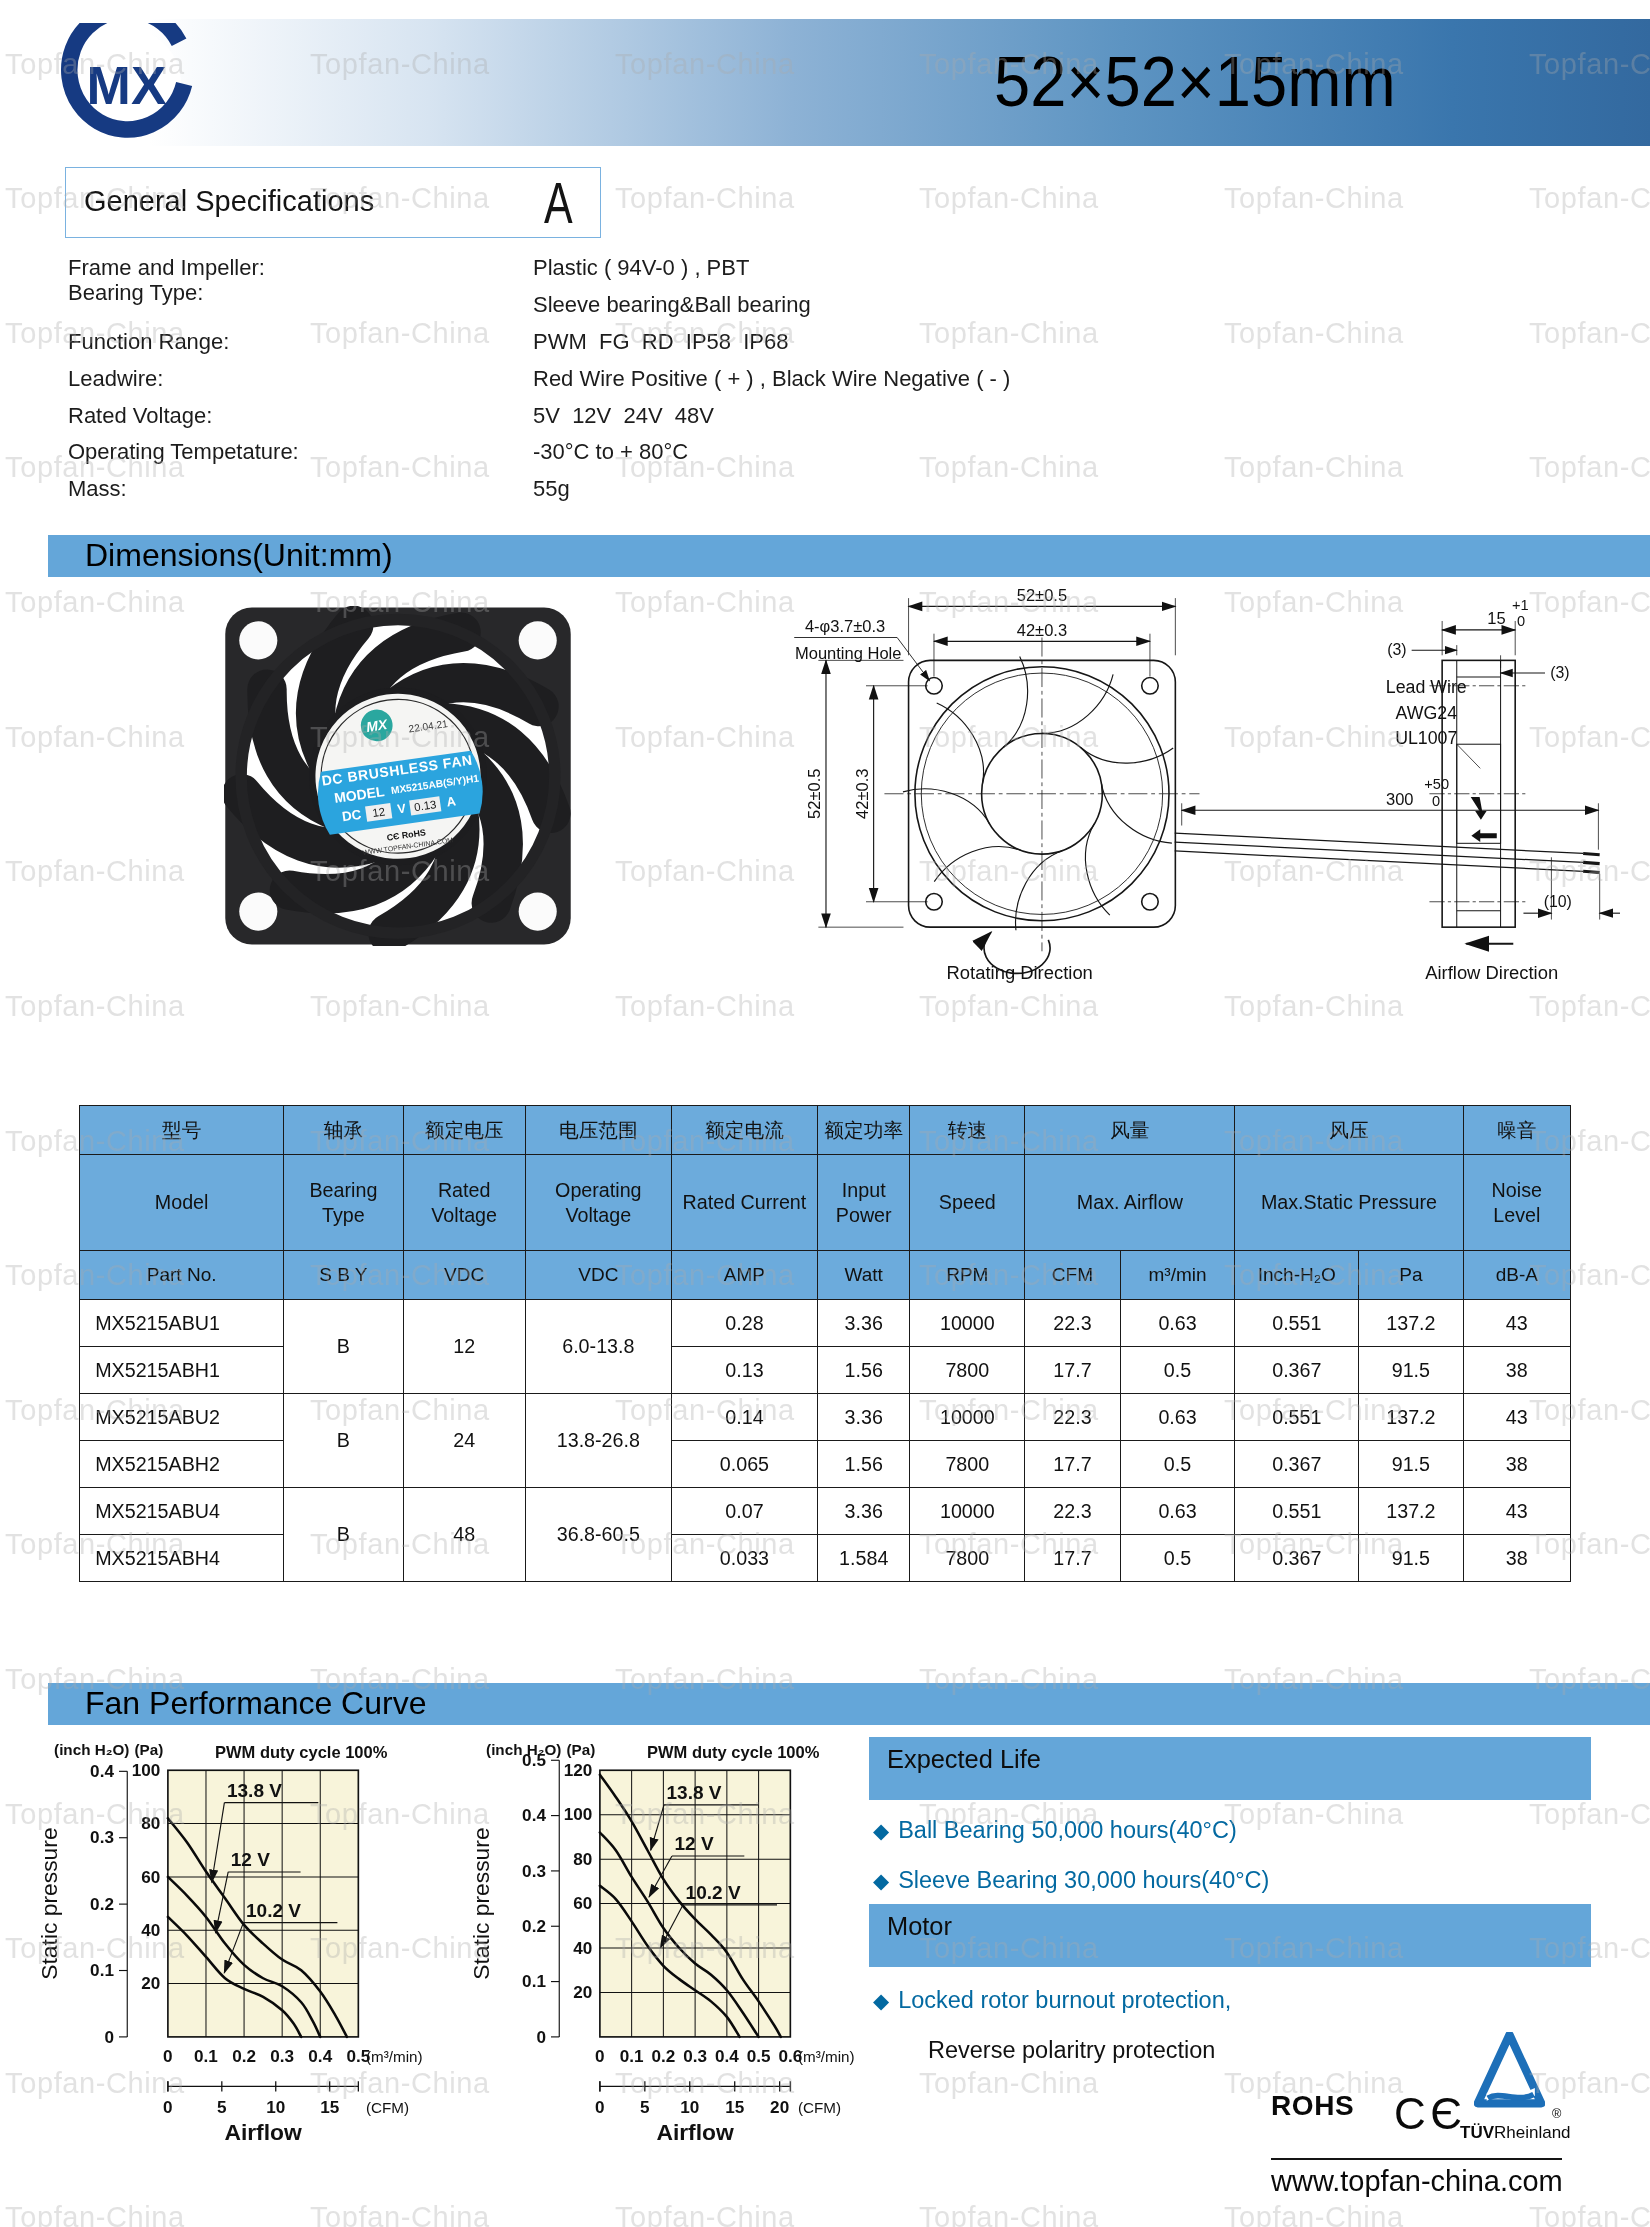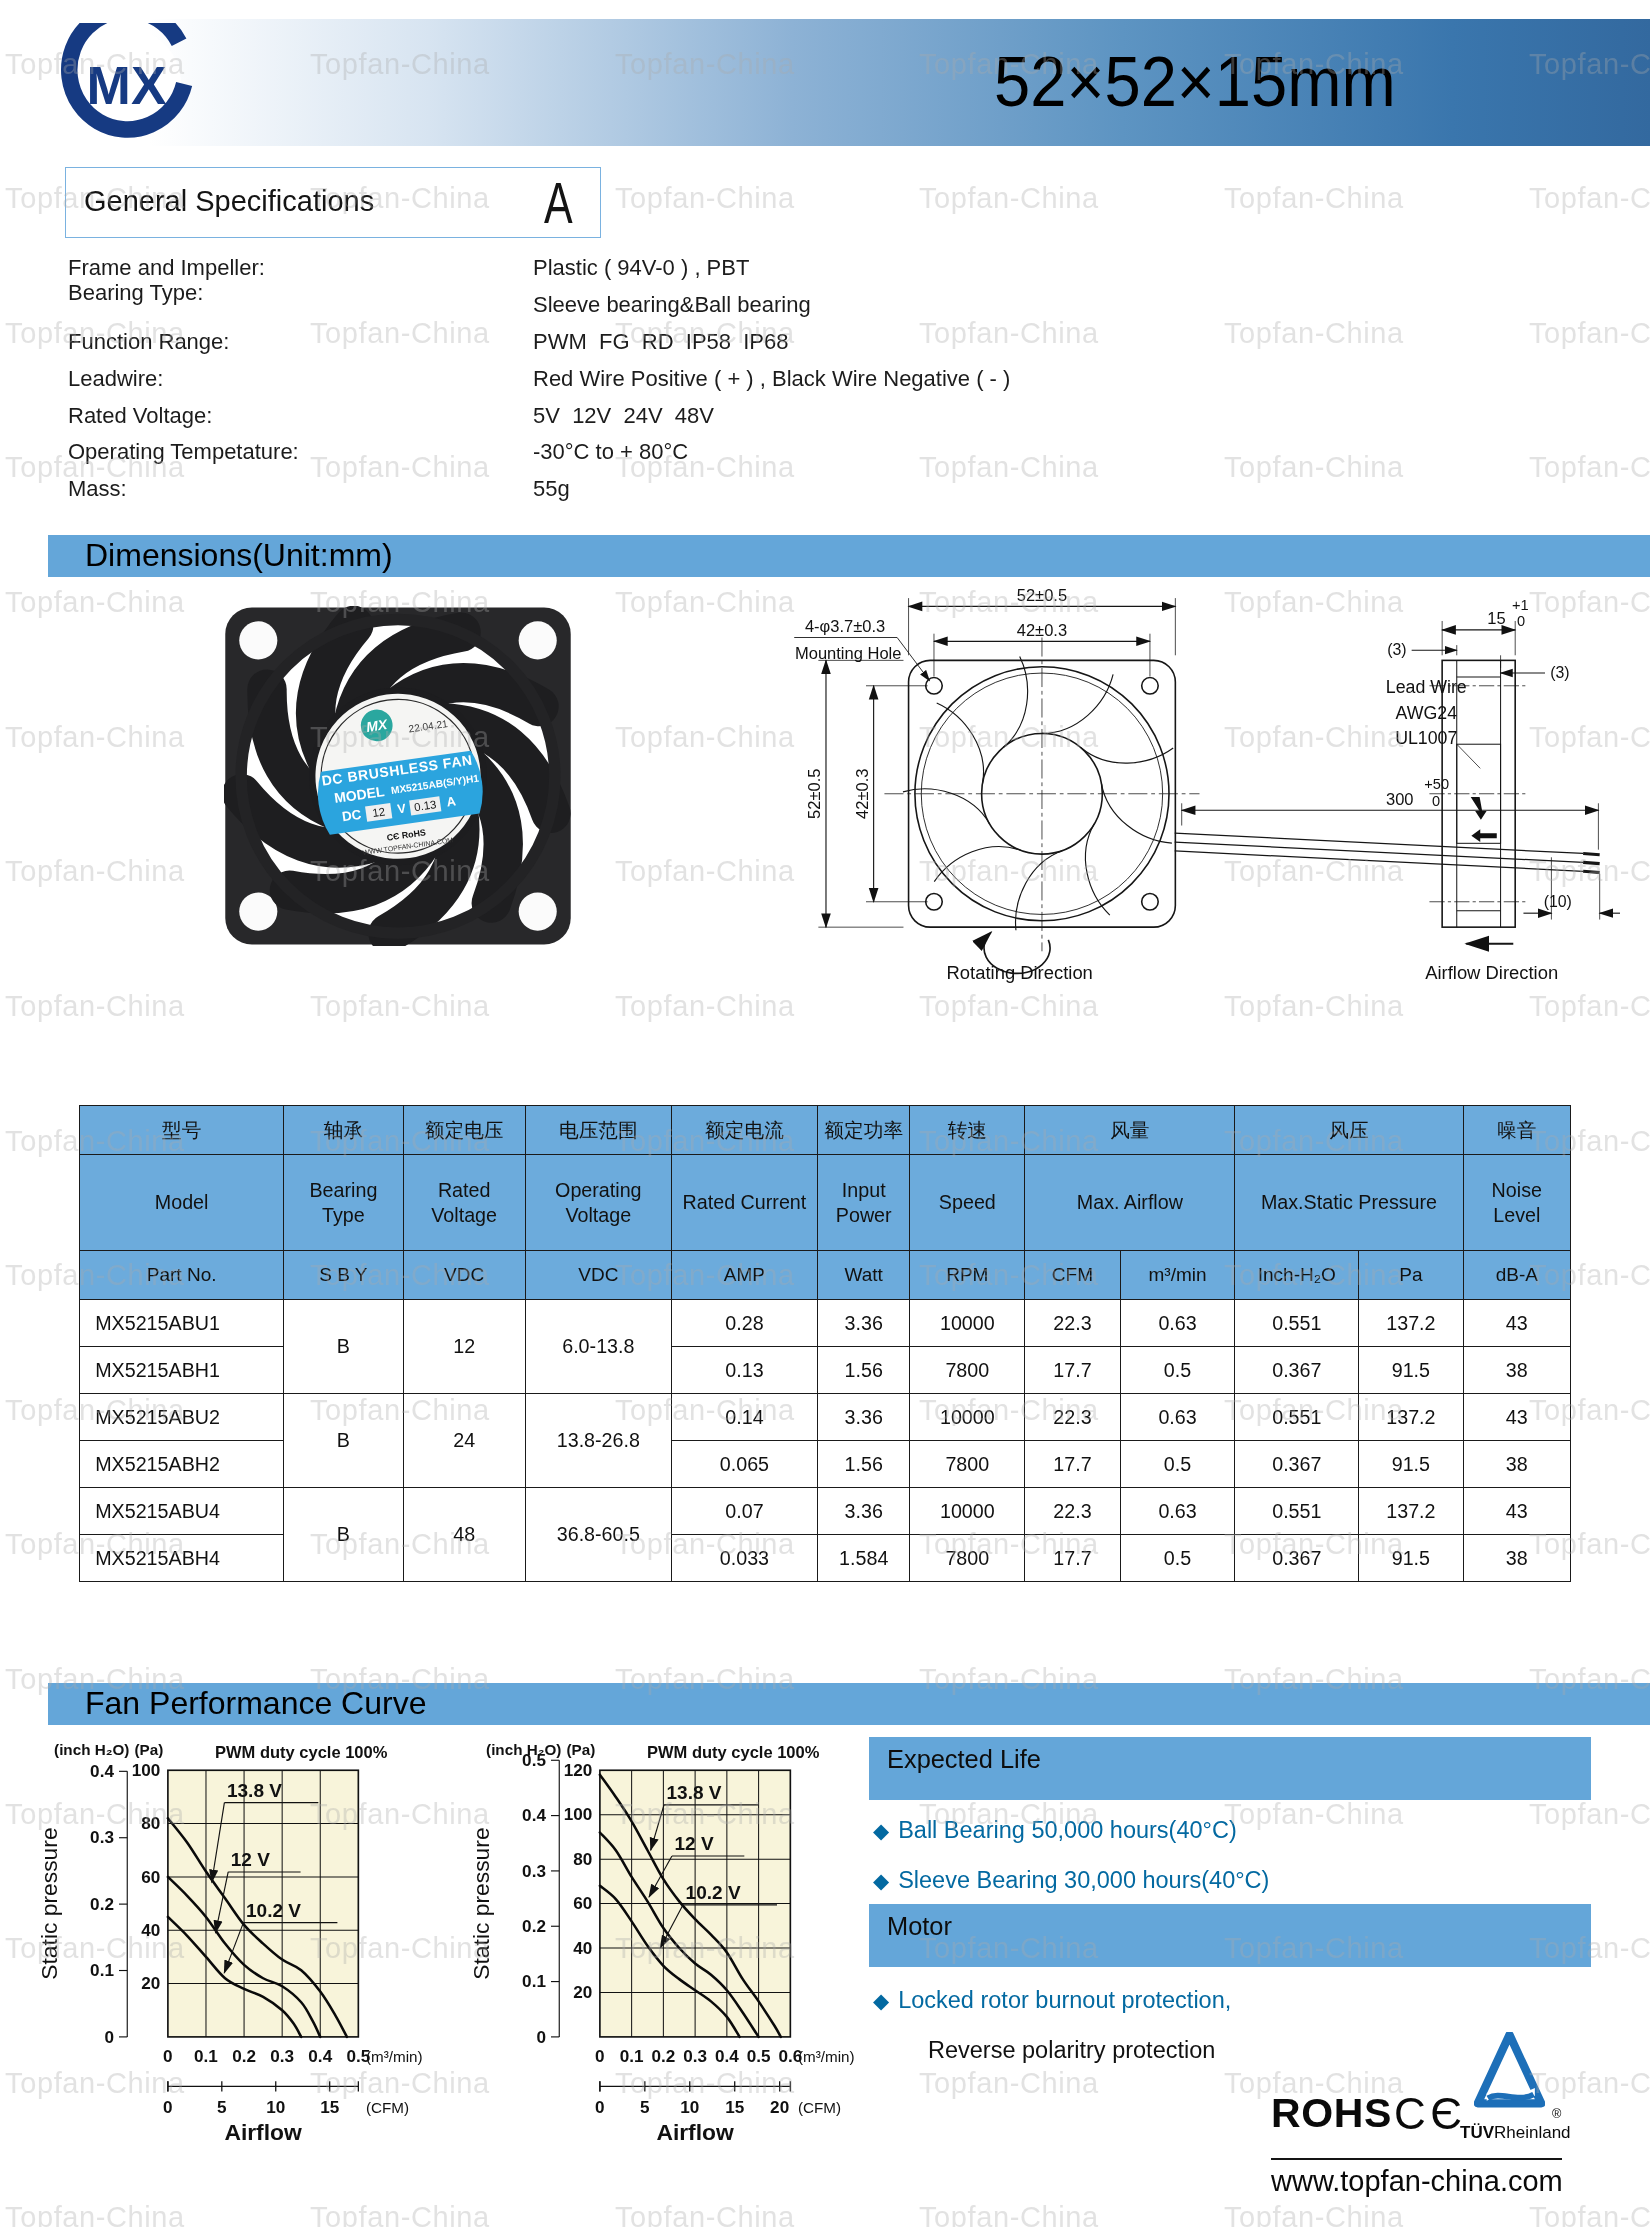--- a/index.html
+++ b/index.html
@@ -37,21 +37,21 @@
   .spec-table tr.h3 td{background:#6cabdc;height:48px;font-size:19px;white-space:nowrap;}
   .spec-table tr.dr td{background:#fff;height:46px;font-size:19.7px;}
   .spec-table tr.dr td.part{text-align:left;padding-left:15.2px;}
   
   .side-bar{position:absolute;left:869px;width:722px;height:63px;background:#64a6d9;}
   .side-bar span{display:block;margin-left:18px;line-height:44px;font-size:25.4px;color:#0d0d0d;}
   .bullet{position:absolute;left:873px;font-size:23.5px;color:#0369a1;}
   .bullet .dia{font-size:21px;margin-right:9px;}
   .bullet2{position:absolute;left:928px;font-size:23.5px;color:#111;}
   
-  .rohs{position:absolute;left:1271px;top:2090px;font-size:41px;font-weight:800;color:#0a0a0a;letter-spacing:0.6px;}
+  .rohs{position:absolute;left:1271px;top:2090px;font-size:28px;font-weight:800;color:#0a0a0a;letter-spacing:0.6px;}
   .cemark{position:absolute;left:1394px;top:2089px;font-size:44px;font-weight:400;color:#0a0a0a;letter-spacing:4.4px;}
   .tuv-name{position:absolute;left:1460px;top:2123px;font-size:17px;color:#0a0a0a;white-space:nowrap;}
   .tuv-name b{font-weight:700;}
   .tuv-reg{position:absolute;left:1552px;top:2107px;font-size:12.7px;color:#0a0a0a;}
   .foot-line{position:absolute;left:1271px;top:2158px;width:291px;height:1.9px;background:#141414;}
   .foot-url{position:absolute;left:1271px;top:2165px;font-size:29px;color:#0a0a0a;}
   svg text{font-family:"Liberation Sans",sans-serif;}
   .chart{position:absolute;}
 </style>
 </head>

